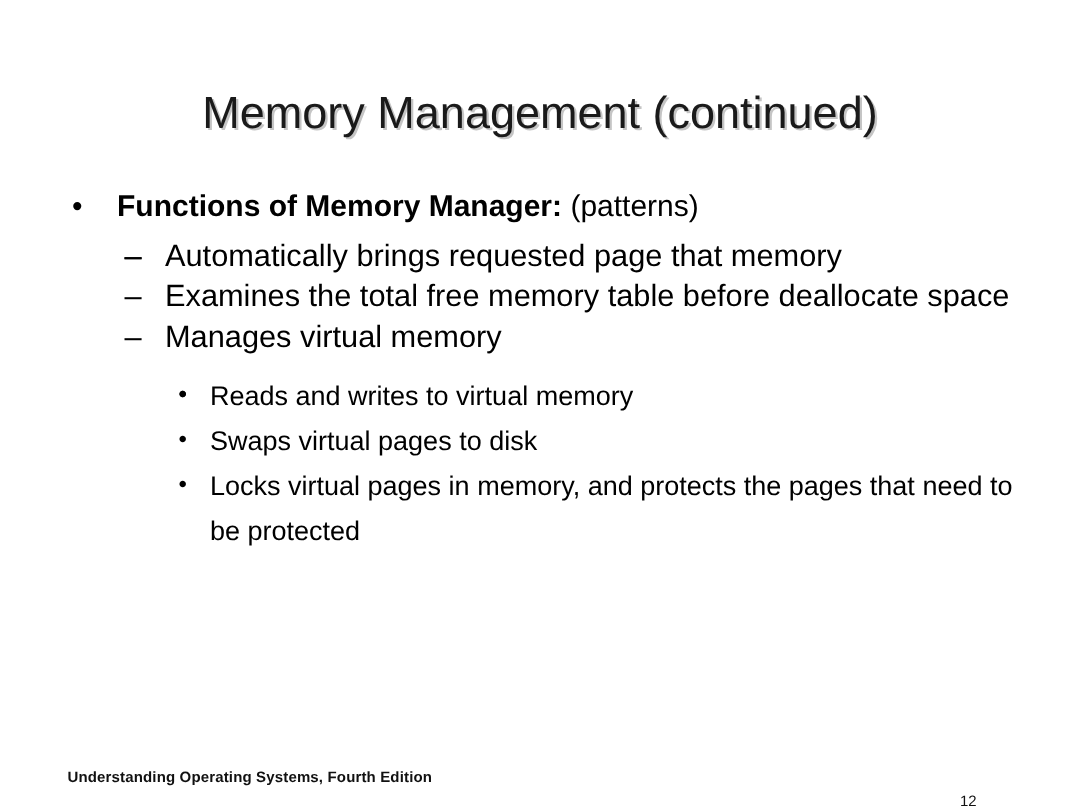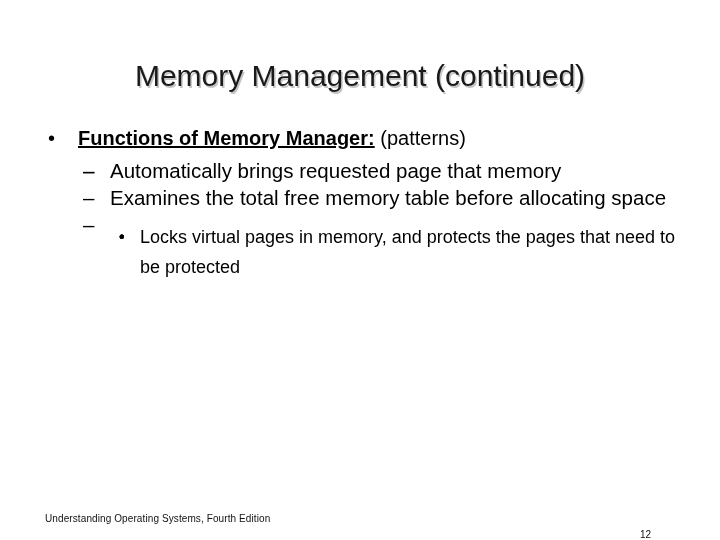--- a/index.html
+++ b/index.html
@@ -54,21 +54,20 @@
   }
   .lvl1 > .marker {
     position: absolute;
     left: 48px;
     top: 0;
     font-size: 20px;
     line-height: 28px;
   }
   .lvl1 .strong {
     font-weight: bold;
-    text-decoration: underline;
   }
 
   .lvl2 {
     position: relative;
     padding-left: 110px;
     padding-right: 38px;
     font-size: 20.5px;
     line-height: 27px;
   }
   .lvl2 > .marker {
@@ -103,20 +102,21 @@
 
   
   .footer-left {
     position: absolute;
     left: 45px;
     top: 512px;
     font-size: 10px;
     line-height: 14px;
     color: #111111;
     letter-spacing: 0.1px;
+    font-weight: bold;
   }
   .footer-right {
     position: absolute;
     left: 640px;
     top: 528px;
     font-size: 10px;
     line-height: 14px;
     color: #111111;
   }
 </style>
@@ -140,41 +140,44 @@
         <span class="marker">–</span>
       </div>
 
       <div class="lvl2">
         <span class="marker">–</span>
         <span>Automatically brings requested page that memory</span>
       </div>
 
       <div class="lvl2">
         <span class="marker">–</span>
-        <span>Examines the total free memory table before allocating space</span>
+        <span>Examines the total free memory table before deallocate space</span>
       </div>
 
       <div class="lvl2">
         <span class="marker">–</span>
+        <span>Manages virtual memory</span>
       </div>
 
     </div>
 
     <div class="group-lvl3">
 
       <div class="lvl3">
         <span class="marker">•</span>
       </div>
 
       <div class="lvl3">
         <span class="marker">•</span>
+        <span>Reads and writes to virtual memory</span>
       </div>
 
       <div class="lvl3">
         <span class="marker">•</span>
+        <span>Swaps virtual pages to disk</span>
       </div>
 
       <div class="lvl3">
         <span class="marker">•</span>
         <span>Locks virtual pages in memory, and protects the pages that need to be protected</span>
       </div>
 
     </div>
 
   </div>

